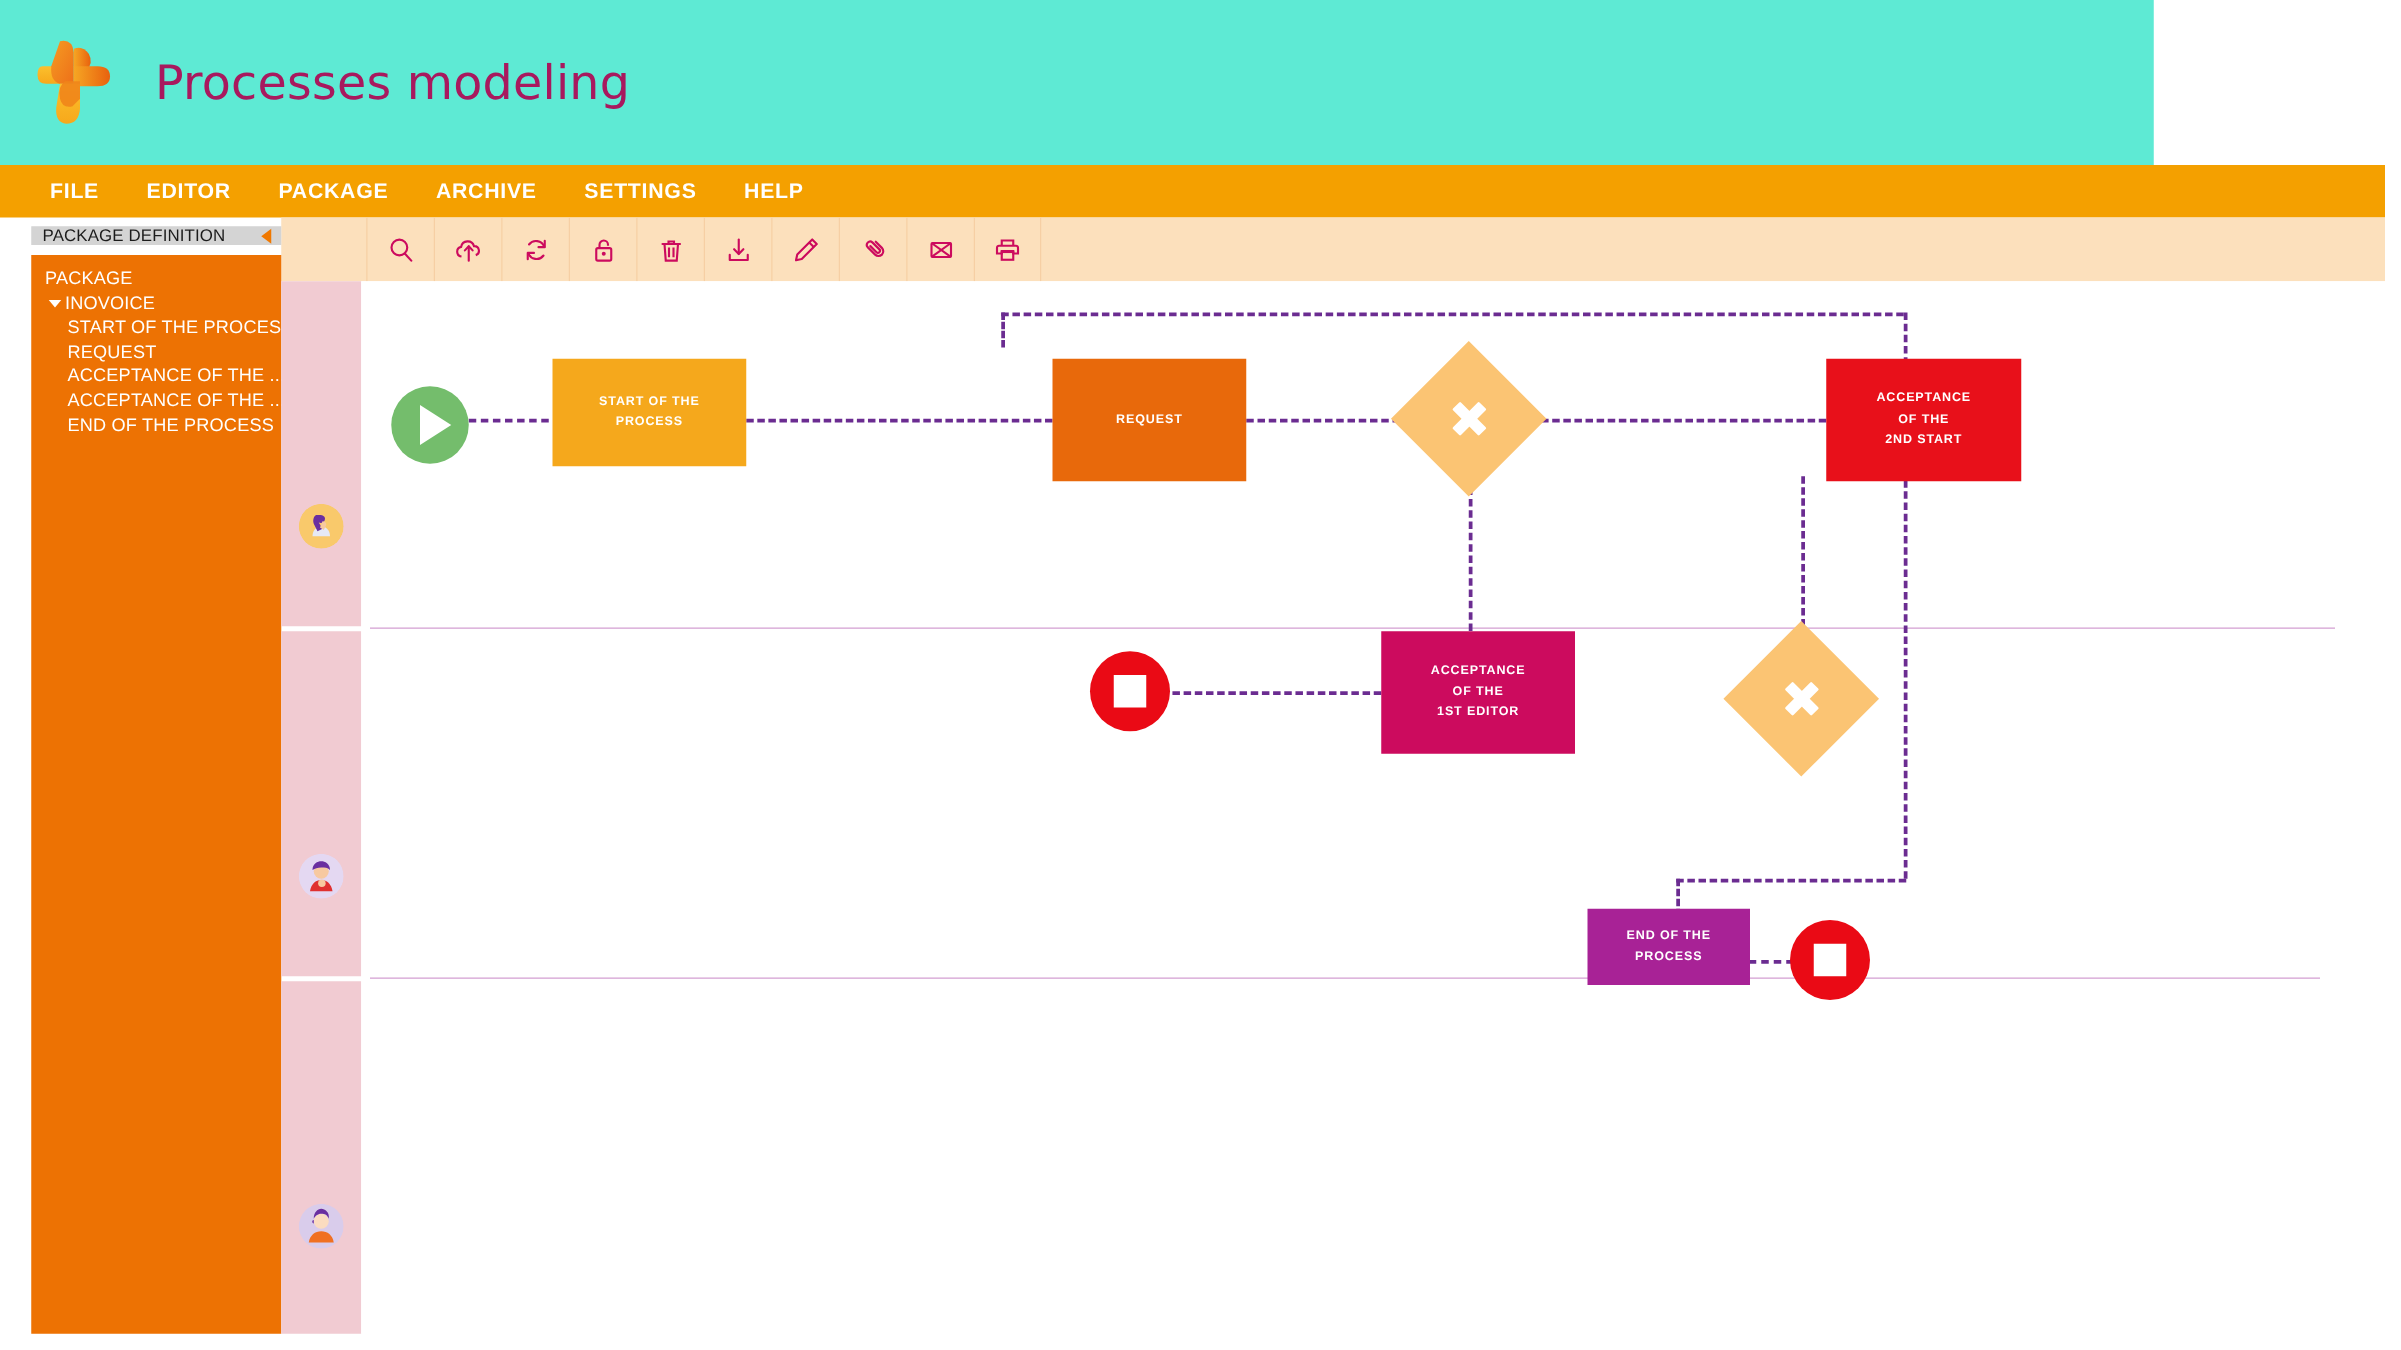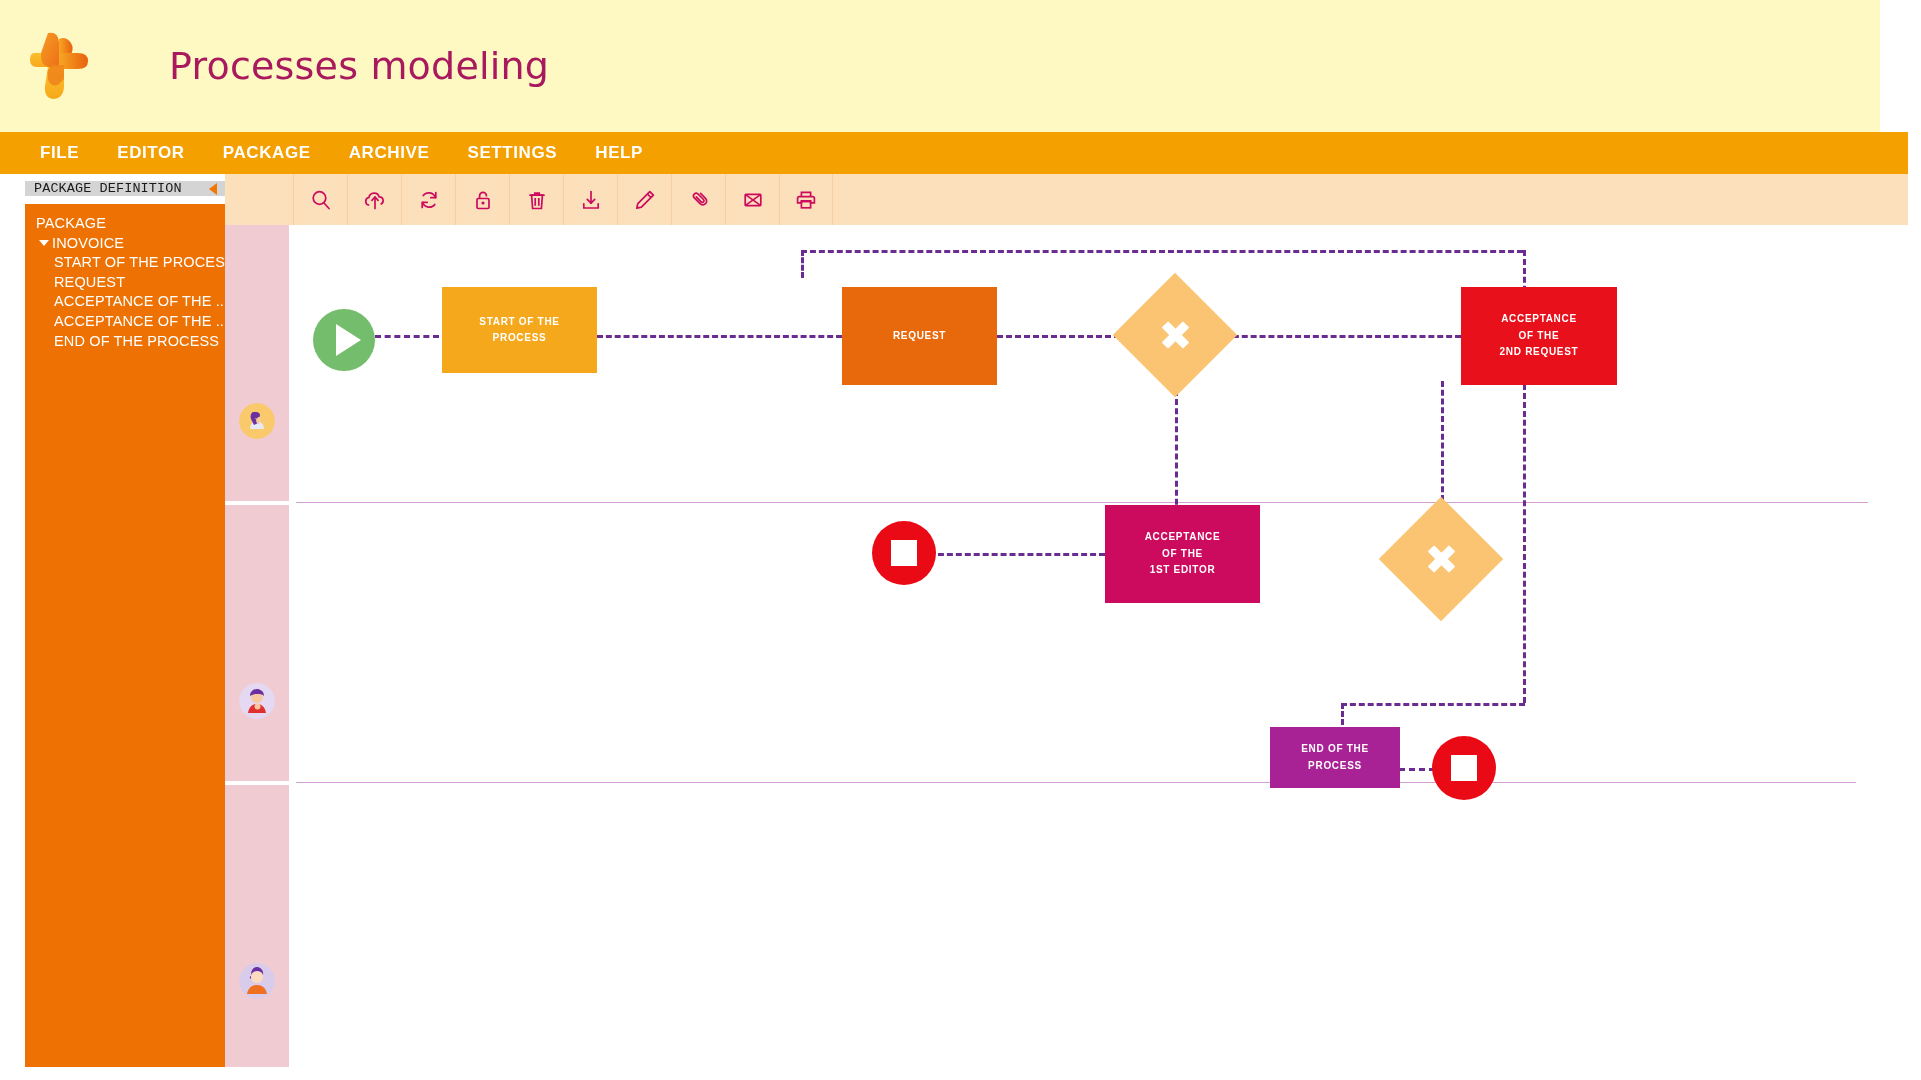--- a/index.html
+++ b/index.html
@@ -6,22 +6,22 @@
   html, body {
     width: 1921px; height: 1080px;
     background: #ffffff;
     font-family: "Liberation Sans", sans-serif;
     overflow: hidden;
   }
   #app { position: relative; width: 1921px; height: 1080px; background:#fff; }
 
   
   .brand-header {
-    position: absolute; left: 0; top: 0; width: 1880px; height: 132px;
-    background: #fef9c3; display: flex; align-items: center; gap: 45px;
+    position: absolute; left: 0; top: 0; width: 1723px; height: 132px;
+    background: #5eead4; display: flex; align-items: center;
   }
   .brand-logo { margin-left: 26px; width: 68px; height: 74px; position: relative; }
   .brand-title {
     margin-left: 30px; font-size: 38px; color: #A8195E; letter-spacing: .2px;
     font-family: "DejaVu Sans", sans-serif; font-weight: 400;
   }
 
   
   .menubar {
     position: absolute; left: 0; top: 132px; width: 1908px; height: 42px;
@@ -42,21 +42,20 @@
     border-left: 1px solid #F6CFA4; cursor: pointer;
   }
   .tool-btn:last-child { border-right: 1px solid #F6CFA4; }
   .tool-btn svg { display:block; }
 
   
   .sidebar-header {
     position: absolute; left: 25px; top: 181px; width: 200px; height: 15px;
     background: #D4D4D4; display: flex; align-items: center; justify-content: space-between;
     padding: 0 8px 0 9px;
-    font-family: Liberation Mono, monospace;
   }
   .sidebar-header-label { font-size: 13.5px; color: #1b1b1b; letter-spacing: .1px; }
   .collapse-arrow {
     width: 0; height: 0; border-top: 6px solid transparent; border-bottom: 6px solid transparent;
     border-right: 8px solid #F07800; cursor:pointer;
   }
   .sidebar {
     position: absolute; left: 25px; top: 204px; width: 200px; height: 863px;
     background: #ED7203; padding: 10px 0 0 11px;
   }
@@ -342,21 +341,21 @@
     </div>
 
     <div class="gateway" style="left:842px; top:66px; width:88px; height:88px;">
       <div class="gw-x"></div>
     </div>
 
     <div class="node" style="left:1172px; top:62px; width:156px; height:98px; background:#E8101A;">
       <span>
         <span>ACCEPTANCE</span>
         <span>OF THE</span>
-        <span>2ND REQUEST</span>
+        <span>2ND START</span>
       </span>
     </div>
 
     <div class="node" style="left:816px; top:280px; width:155px; height:98px; background:#CC0B5E;">
       <span>
         <span>ACCEPTANCE</span>
         <span>OF THE</span>
         <span>1ST EDITOR</span>
       </span>
     </div>

